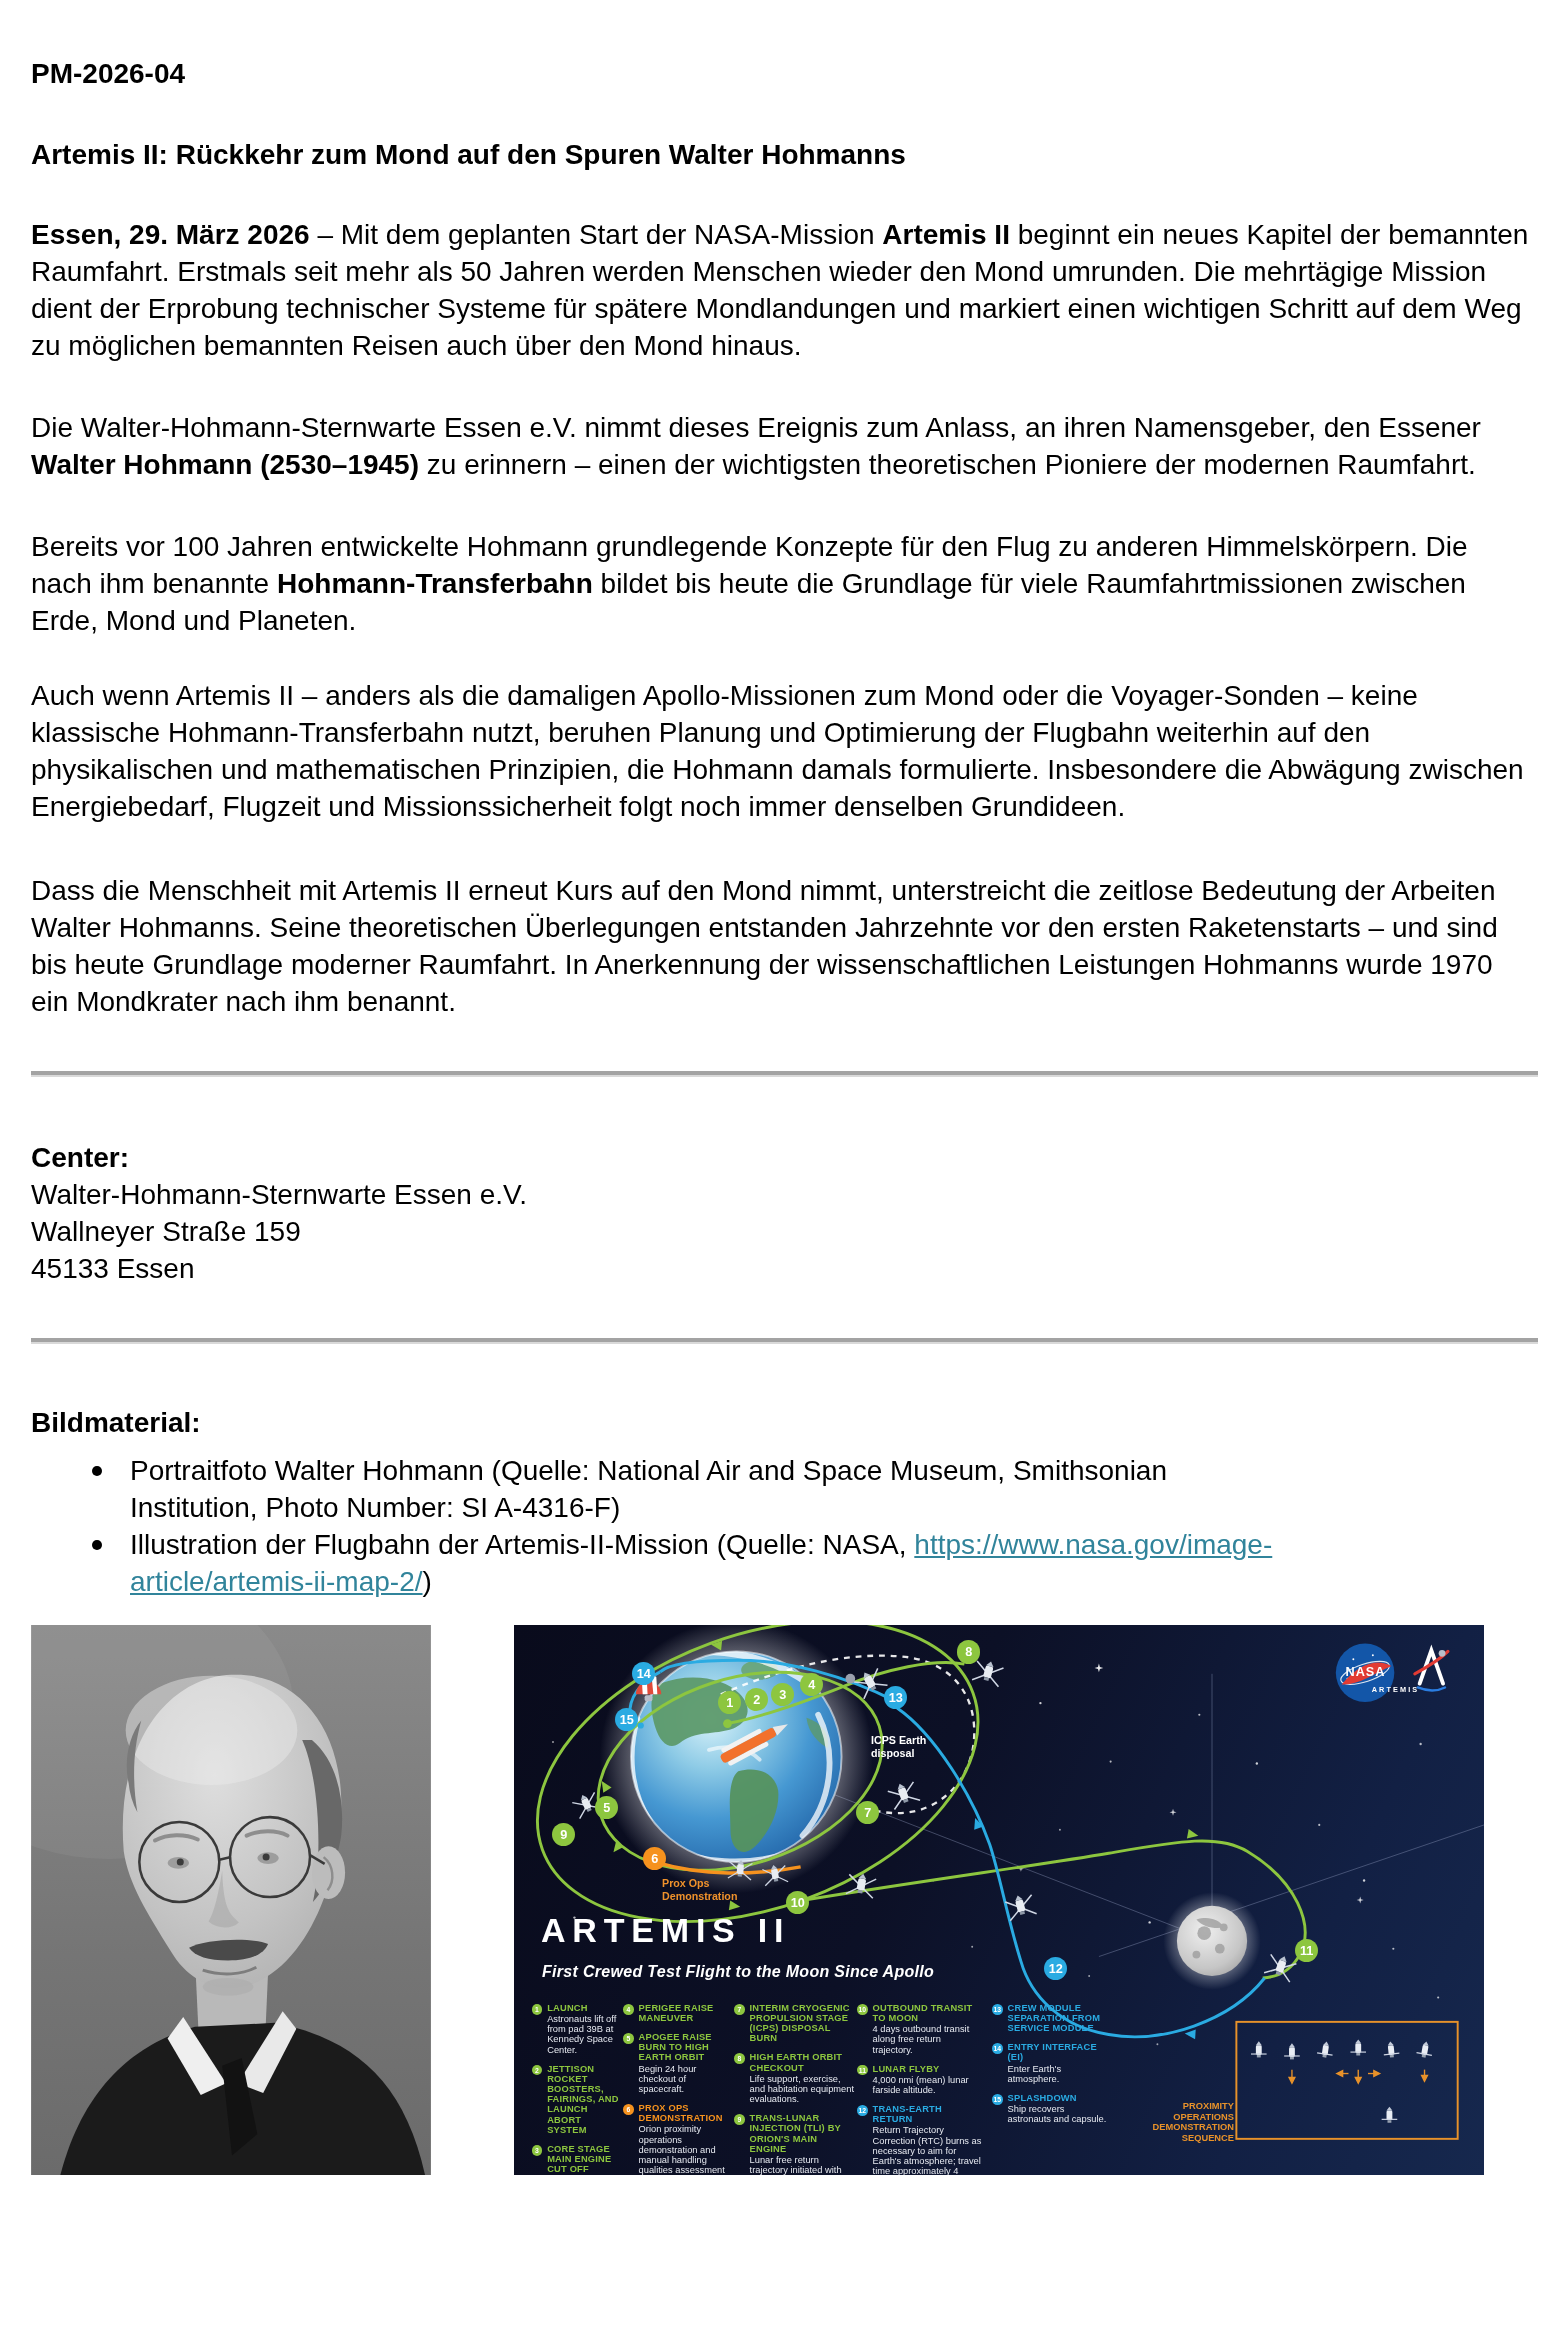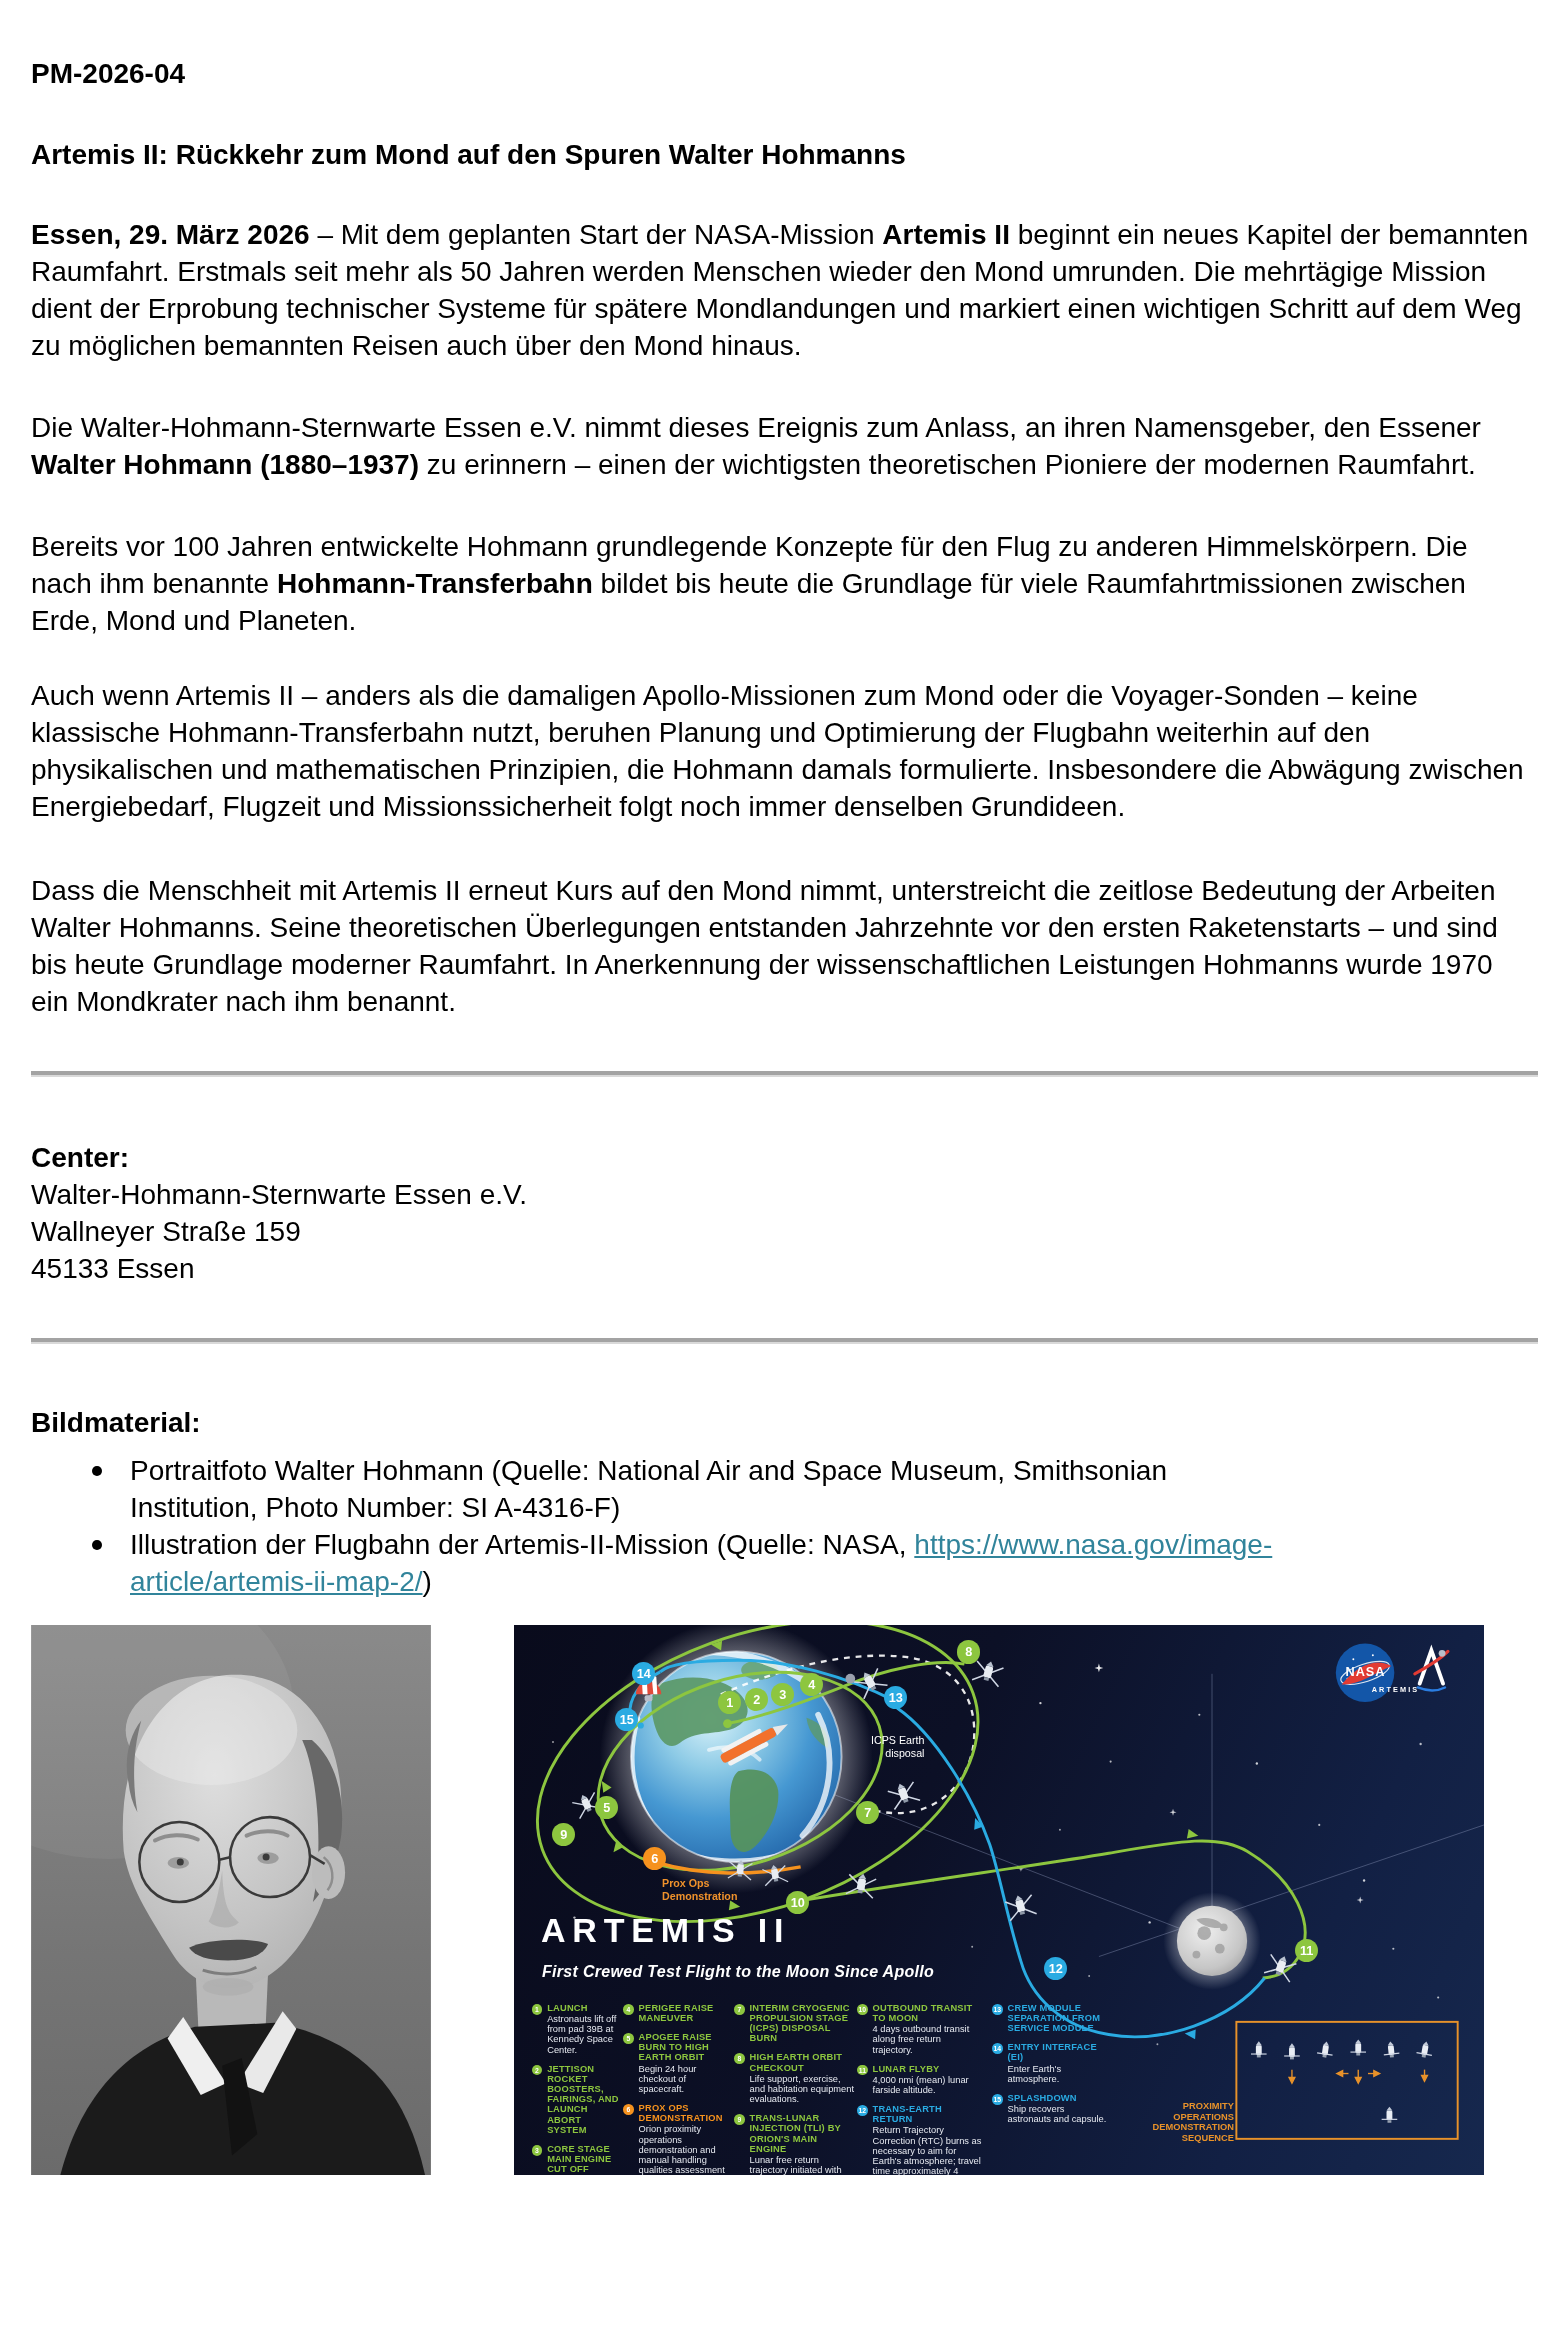--- a/index.html
+++ b/index.html
@@ -33,21 +33,21 @@
 
   
   .mk { position:absolute; width:23.4px; height:23.4px; border-radius:50%; display:flex;
         align-items:center; justify-content:center; color:#fff; font-weight:bold; font-size:12.7px; }
   .mk-g { background:#8dc63f; } .mk-b { background:#2aabe2; } .mk-o { background:#f6921e; }
 
   
   .ig-abs { position:absolute; color:#fff; }
   .ig-title { left:27px; top:286px; font-size:34px; font-weight:800; letter-spacing:6.8px; }
   .ig-subtitle { left:28px; top:338px; font-size:16px; font-weight:bold; font-style:italic; letter-spacing:0.3px; }
-  .ig-icps { left:357px; top:109px; font-size:10.7px; font-weight:normal; line-height:12.7px;text-align:right; }
+  .ig-icps { left:357px; top:109px; font-size:10.7px; font-weight:bold; line-height:12.7px; }
   .ig-proxops { left:148px; top:252px; font-size:10.7px; font-weight:bold; line-height:12.7px; color:#f0922b; }
   .ig-nasa-text { left:824px; top:40px; width:55px; text-align:center; font-size:12.7px; font-weight:bold; letter-spacing:1px; }
   .ig-artemis-text { left:853px; top:60px; width:57px; text-align:center; font-size:7.3px; font-weight:bold; letter-spacing:2.1px; }
   .ig-proxbox-label { left:585px; top:476px; width:135px; text-align:right; font-size:9.3px; font-weight:bold; line-height:10.7px; color:#e8922a; }
 
   
   .lg-col { position:absolute; top:378px; }
   .lg-c1 { left:17.6px;  width:90px; }
   .lg-c2 { left:109px; width:105px; }
   .lg-c3 { left:220px; width:121px; }
@@ -64,21 +64,21 @@
 <body>
 
 <div class="page">
 
   <div class="doc-ref">PM-2026-04</div>
 
   <h1 class="doc-title">Artemis II: Rückkehr zum Mond auf den Spuren Walter Hohmanns</h1>
 
   <p class="para mb46"><span class="b">Essen, 29. März 2026</span><span> – Mit dem geplanten Start der NASA-Mission </span><span class="b">Artemis II</span><span> beginnt ein neues Kapitel der bemannten Raumfahrt. Erstmals seit mehr als 50 Jahren werden Menschen wieder den Mond umrunden. Die mehrtägige Mission dient der Erprobung technischer Systeme für spätere Mondlandungen und markiert einen wichtigen Schritt auf dem Weg zu möglichen bemannten Reisen auch über den Mond hinaus.</span></p>
 
-  <p class="para mb46"><span>Die Walter-Hohmann-Sternwarte Essen e.V. nimmt dieses Ereignis zum Anlass, an ihren Namensgeber, den Essener </span><span class="b">Walter Hohmann (1880–1937)</span><span> zu erinnern – einen der wichtigsten theoretischen Pioniere der modernen Raumfahrt.</span></p>
+  <p class="para mb46"><span>Die Walter-Hohmann-Sternwarte Essen e.V. nimmt dieses Ereignis zum Anlass, an ihren Namensgeber, den Essener </span><span class="b">Walter Hohmann (2530–1945)</span><span> zu erinnern – einen der wichtigsten theoretischen Pioniere der modernen Raumfahrt.</span></p>
 
   <p class="para mb39"><span>Bereits vor 100 Jahren entwickelte Hohmann grundlegende Konzepte für den Flug zu anderen Himmelskörpern. Die nach ihm benannte </span><span class="b">Hohmann-Transferbahn</span><span> bildet bis heute die Grundlage für viele Raumfahrtmissionen zwischen Erde, Mond und Planeten.</span></p>
 
   <p class="para mb48">Auch wenn Artemis II – anders als die damaligen Apollo-Missionen zum Mond oder die Voyager-Sonden – keine klassische Hohmann-Transferbahn nutzt, beruhen Planung und Optimierung der Flugbahn weiterhin auf den physikalischen und mathematischen Prinzipien, die Hohmann damals formulierte. Insbesondere die Abwägung zwischen Energiebedarf, Flugzeit und Missionssicherheit folgt noch immer denselben Grundideen.</p>
 
   <p class="para">Dass die Menschheit mit Artemis II erneut Kurs auf den Mond nimmt, unterstreicht die zeitlose Bedeutung der Arbeiten Walter Hohmanns. Seine theoretischen Überlegungen entstanden Jahrzehnte vor den ersten Raketenstarts – und sind bis heute Grundlage moderner Raumfahrt. In Anerkennung der wissenschaftlichen Leistungen Hohmanns wurde 1970 ein Mondkrater nach ihm benannt.</p>
 
   <div class="hr hr1"></div>
 
   <div class="contact">

